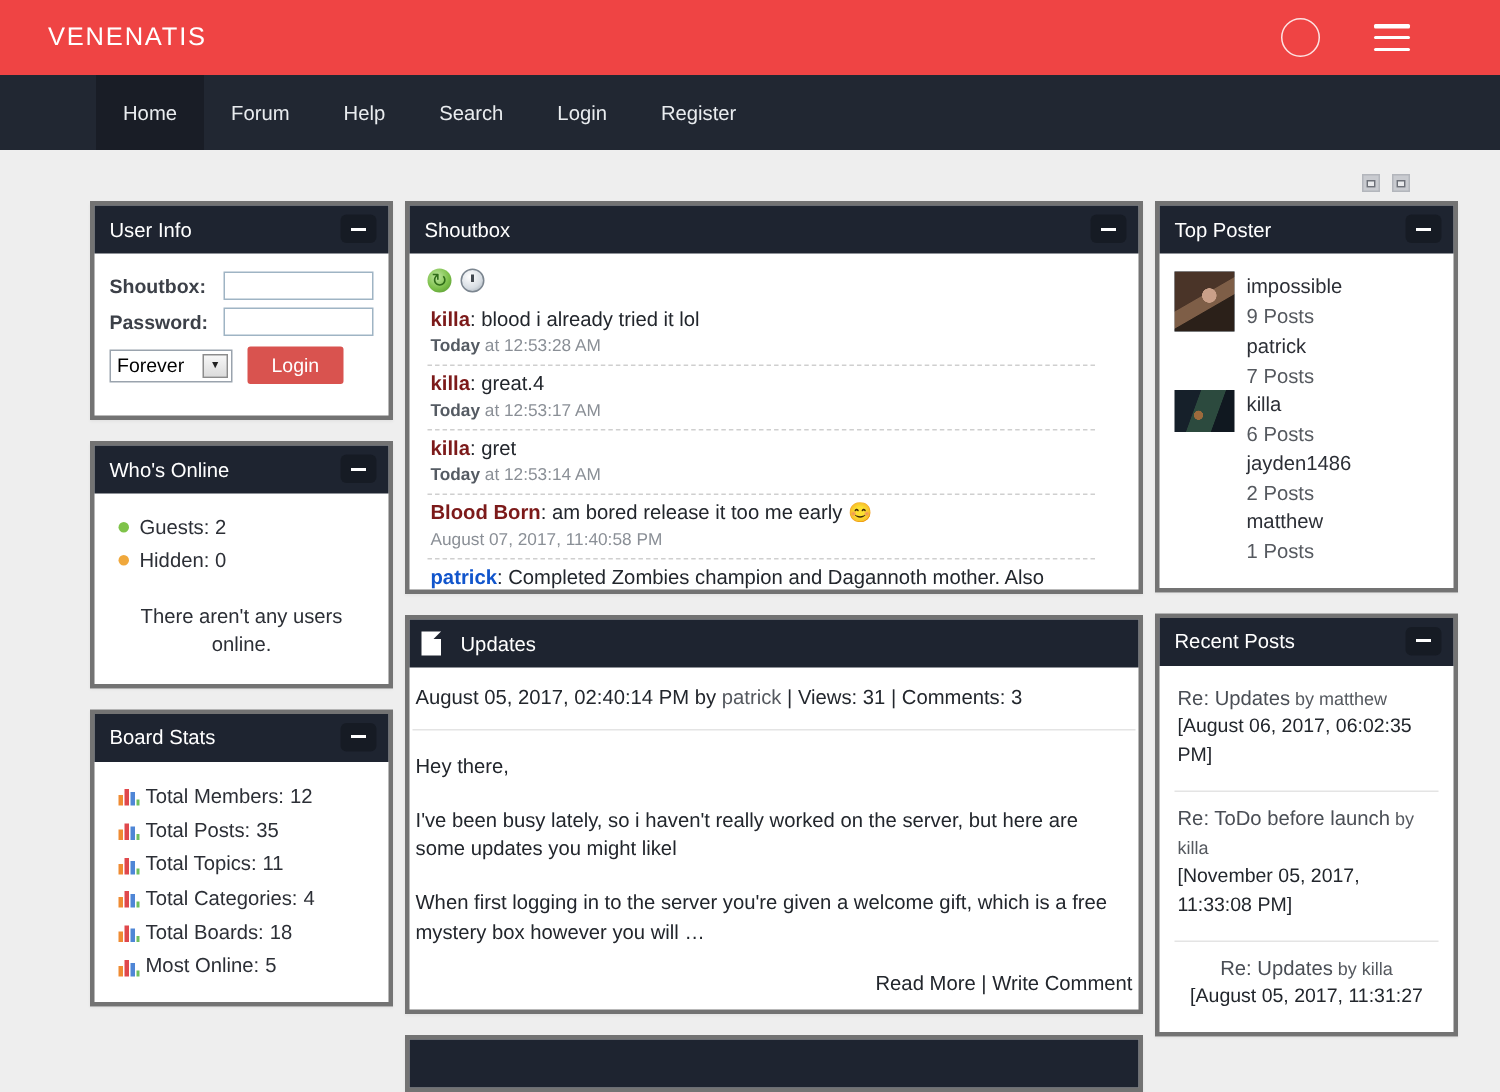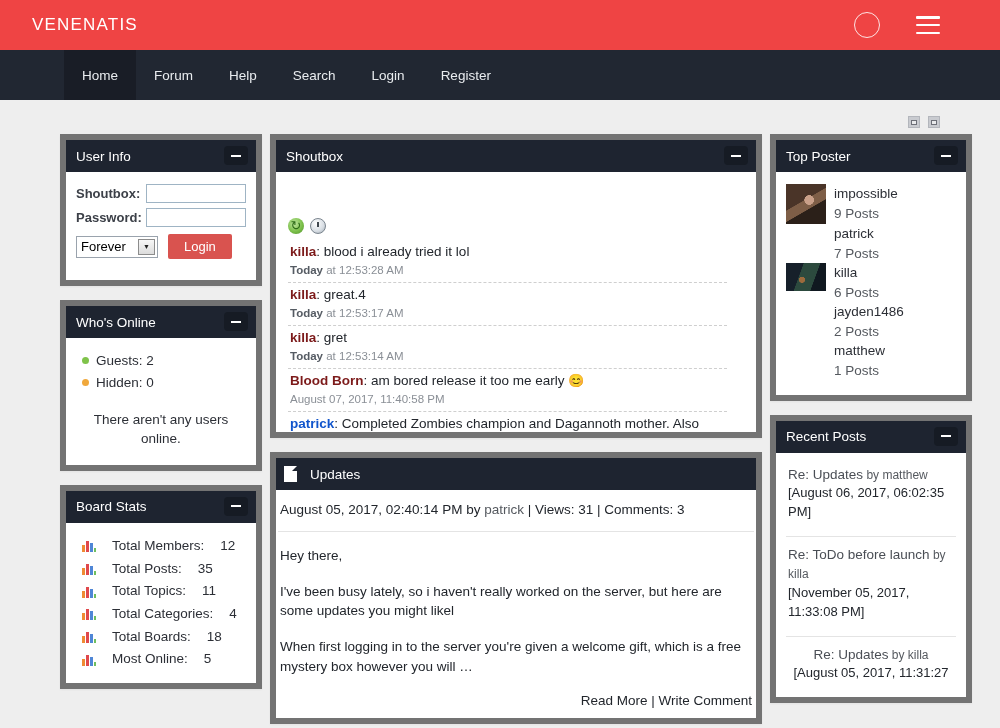--- a/index.html
+++ b/index.html
@@ -98,21 +98,21 @@
     gap: 8px;
     align-items: flex-start;
   }
   .col-left  { width: 202px; flex: 0 0 202px; }
   .col-mid   { width: 492px; flex: 0 0 492px; }
   .col-right { width: 202px; flex: 0 0 202px; }
 
   
   .panel {
     background: #ffffff;
-    border: 6px solid #737373;
+    border: 3px solid #737373;
     margin-bottom: 14px;
     box-shadow: 0 1px 2px rgba(0,0,0,.05);
   }
   .panel-head {
     background: #1e2430;
     color: #ffffff;
     height: 32px;
     display: flex;
     align-items: center;
     padding: 0 10px;
@@ -208,21 +208,21 @@
     color: #2c2f36;
     margin-top: 16px;
     line-height: 1.45;
     padding: 0 6px 4px 6px;
   }
 
   
   .stats-list { list-style: none; margin: 0 0 0 6px; padding: 0; }
   .stats-list li {
     font-size: 13.5px; color: #2c2f36;
-    display: flex; align-items: center; gap: 16px;
+    display: flex; align-items: center; gap: 4px;
     line-height: 1.68;
   }
   .bar-icon { display: inline-block; width: 14px; height: 12px; position: relative; flex: 0 0 14px; }
   .bar-icon b { position: absolute; bottom: 0; width: 3px; display: block; }
   .bar-icon b:nth-child(1) { left: 0px;  height: 7px;  background: #ef8b33; }
   .bar-icon b:nth-child(2) { left: 4px;  height: 11px; background: #e0484c; }
   .bar-icon b:nth-child(3) { left: 8px;  height: 9px;  background: #4f86d6; }
   .bar-icon b:nth-child(4) { left: 12px; height: 4px;  background: #6fbf5f; width: 2px; }
   .stat-val { color: #2c2f36; }
 
@@ -525,21 +525,21 @@
 
     <div class="col-mid">
 
       <div class="panel">
         <div class="panel-head">
           <span class="ph-title">Shoutbox</span>
           <div class="min-btn">
               <i></i>
             </div>
         </div>
-        <div class="panel-body" style="padding:6px 8px 0 8px;margin-top:36px;">
+        <div class="panel-body" style="padding:6px 8px 0 8px;">
           <div class="shout-tools">
             <div class="icon-refresh"></div>
             <div class="icon-clock"></div>
           </div>
           <div class="shout-area">
             <div class="shout-list">
 
               <div class="shout-item">
                 <div class="shout-line"><span class="shout-user red">killa</span><span>: </span><span>blood i already tried it lol</span></div>
                 <div class="shout-time"><b>Today</b><span> at 12:53:28 AM</span></div>

